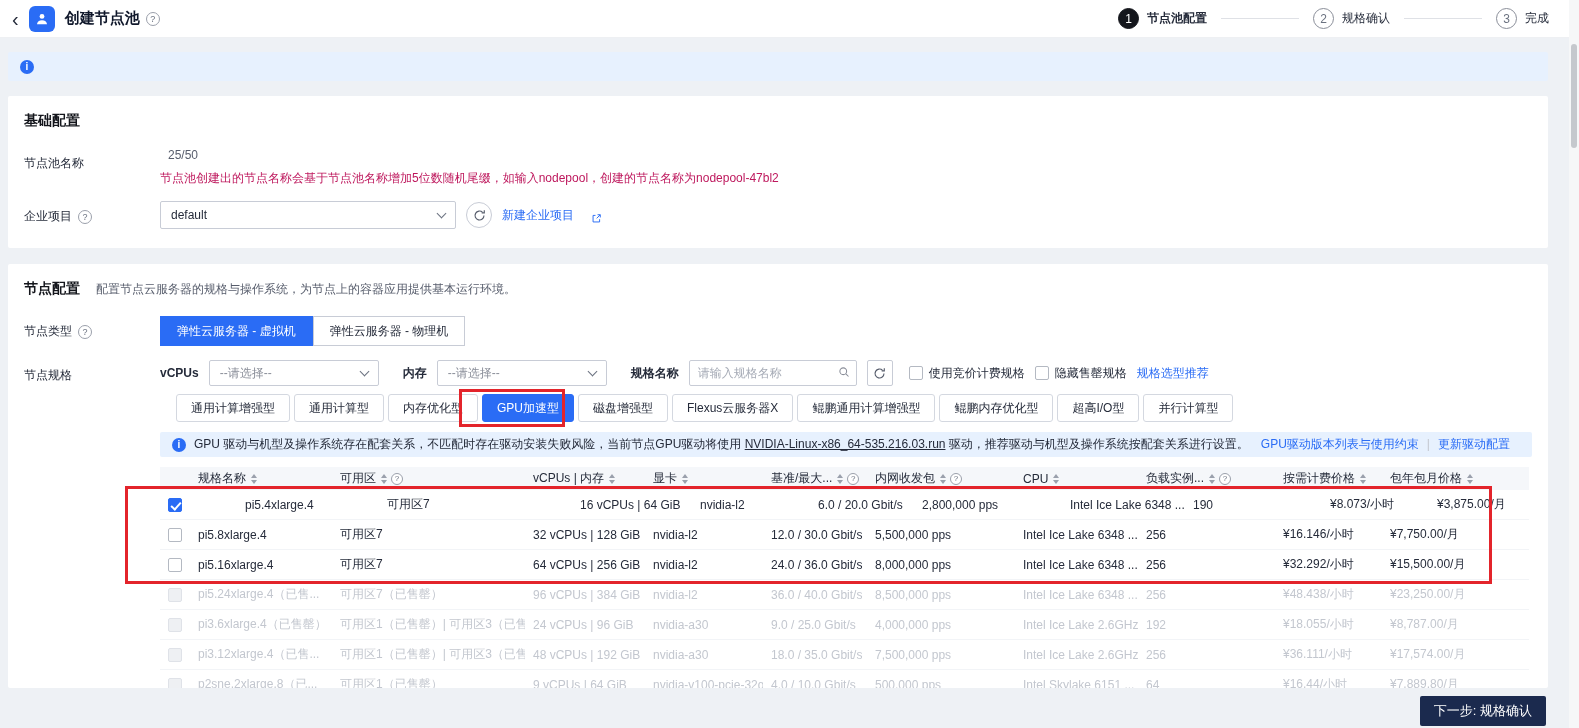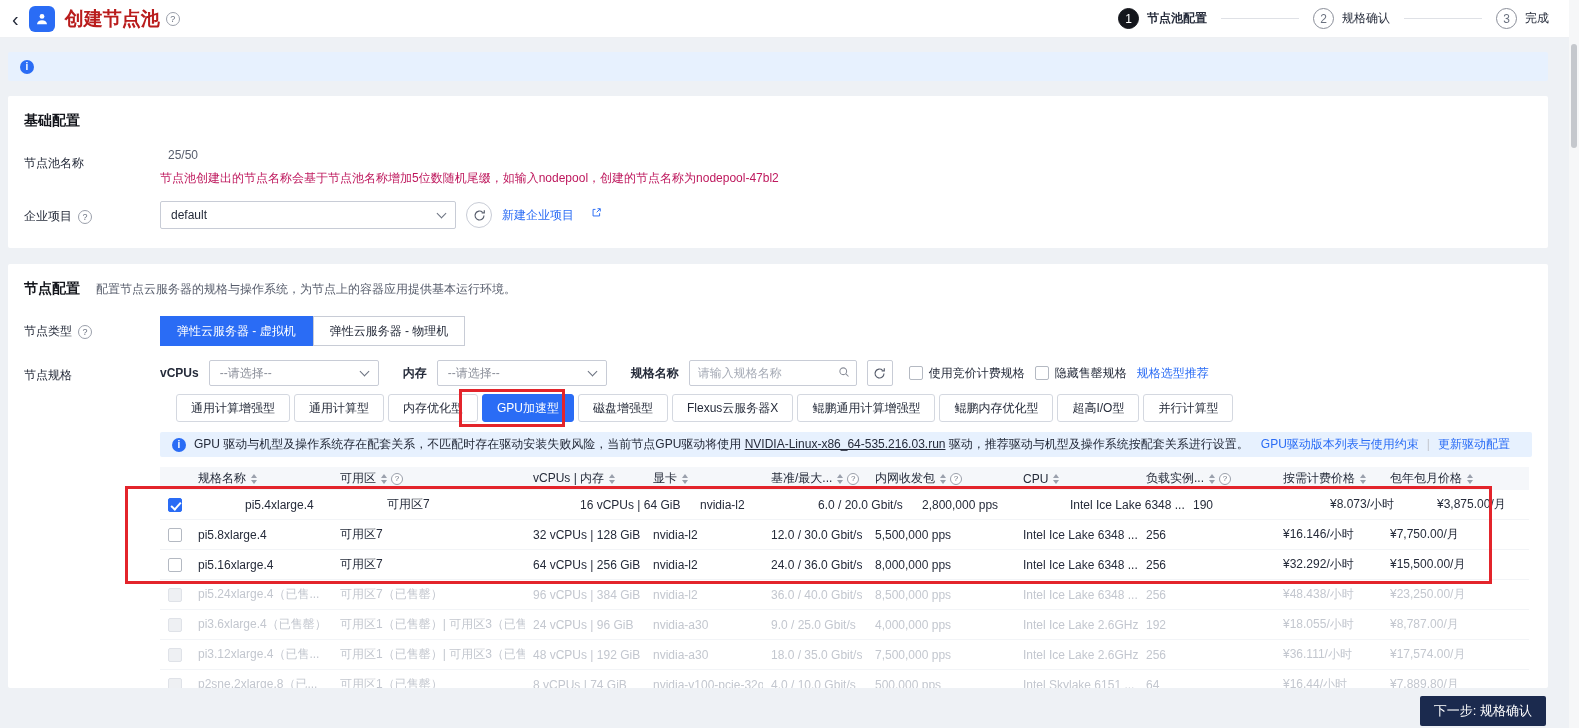--- a/index.html
+++ b/index.html
@@ -3,21 +3,21 @@
 <meta charset="utf-8">
 <style>
   :root{ --primary:#2a6cf5; --annotation:#e3242b; --dark_button:#1b2a4e; }
   *{margin:0;padding:0;box-sizing:border-box;}
   html,body{width:1579px;height:728px;}
   body{font-family:"Liberation Sans","DejaVu Sans",sans-serif;font-size:12px;color:#252b3a;background:#eef1f5;overflow:hidden;position:relative;}
 
   .topbar{position:absolute;top:0;left:0;width:100%;height:38px;background:#fff;display:flex;align-items:center;padding:0 30px 0 12px;border-bottom:1px solid #eef0f3;}
   .back{font-size:20px;color:#252b3a;line-height:1;cursor:pointer;margin-right:10px;}
   .applogo{width:26px;height:26px;border-radius:6px;background:var(--primary);display:flex;align-items:center;justify-content:center;margin-right:10px;flex:none;}
-  .page-title{font-size:19px;font-weight:bold;color:#b91c1c;}
+  .page-title{font-size:15px;font-weight:bold;color:#0f172a;}
   .q{display:inline-flex;align-items:center;justify-content:center;width:14px;height:14px;border:1px solid #9ba0ab;border-radius:50%;font-size:9px;color:#6b7280;margin-left:6px;flex:none;background:#fff;}
   .q.small{width:12px;height:12px;font-size:8px;margin-left:4px;}
 
   .steps{margin-left:auto;display:flex;align-items:center;}
   .step-item{display:flex;align-items:center;gap:8px;}
   .step-num{width:21px;height:21px;border-radius:50%;border:1px solid #8a8e99;color:#6b7280;display:flex;align-items:center;justify-content:center;font-size:12px;background:#fff;flex:none;}
   .step-label{color:#252b3a;white-space:nowrap;}
   .step-item.active .step-num{background:#14161c;border-color:#14161c;color:#fff;}
   .step-item.active .step-label{font-weight:bold;}
   .step-line{display:inline-block;width:78px;height:1px;background:#dfe1e6;margin:0 14px;}
@@ -38,21 +38,21 @@
   .fctrl-col{display:flex;flex-direction:column;flex:1;min-width:0;}
   .text-input{width:296px;height:28px;border:1px solid #c8ccd6;border-radius:2px;padding:0 8px;font:inherit;color:#14161c;background:#fff;}
   .counter{margin-left:8px;color:#575d6c;}
   .help-text{margin-top:8px;color:#be185d;}
   .select{display:flex;align-items:center;justify-content:space-between;height:28px;border:1px solid #c8ccd6;border-radius:2px;background:#fff;padding:0 10px;color:#252b3a;cursor:pointer;flex:none;}
   .select.w296{width:296px;}
   .select.w170{width:170px;height:26px;color:#8a8e99;}
   .caret{display:inline-block;width:7px;height:7px;border-right:1.3px solid #6b7280;border-bottom:1.3px solid #6b7280;transform:rotate(45deg);margin-top:-4px;flex:none;}
   .icon-btn{width:26px;height:26px;border:1px solid #c8ccd6;border-radius:2px;background:#fff;display:inline-flex;align-items:center;justify-content:center;cursor:pointer;flex:none;}
   .icon-btn.round{border-radius:50%;}
-  .link{color:var(--primary);cursor:pointer;text-decoration:none;display:inline-flex;align-items:flex-start;gap:17px;white-space:nowrap;}
+  .link{color:var(--primary);cursor:pointer;text-decoration:none;display:inline-flex;align-items:flex-end;gap:17px;white-space:nowrap;}
 
   .head-row{display:flex;align-items:center;margin-bottom:18px;}
   .sec-desc{margin-left:16px;color:#575d6c;}
   .type-row{margin-bottom:5px;}
   .type-group{display:flex;}
   .type-btn{height:30px;padding:0 16px;font:inherit;cursor:pointer;background:#fff;border:1px solid #c8ccd6;color:#252b3a;white-space:nowrap;}
   .type-btn.sel{background:var(--primary);border-color:var(--primary);color:#fff;}
 
   .filter-row{display:flex;align-items:center;height:26px;margin-bottom:8px;gap:10px;}
   .flt-label{font-weight:bold;color:#252b3a;flex:none;}
@@ -416,21 +416,21 @@
               <div class="td" style="width: 137px;">256</div>
               <div class="td" style="width: 107px;">¥36.111/小时</div>
               <div class="td" style="width: 143px;">¥17,574.00/月</div>
             </div>
             <div class="tr disabled">
               <div class="td cbcol" style="width: 30px;">
                 <span class="cb disabled"></span>
               </div>
               <div class="td" style="width: 142px;">p2sne.2xlarge.8（已...</div>
               <div class="td" style="width: 193px;">可用区1（已售罄）</div>
-              <div class="td" style="width: 120px;">8 vCPUs | 74 GiB</div>
+              <div class="td" style="width: 120px;">9 vCPUs | 64 GiB</div>
               <div class="td" style="width: 118px;">nvidia-v100-pcie-32gb...</div>
               <div class="td" style="width: 104px;">4.0 / 10.0 Gbit/s</div>
               <div class="td" style="width: 148px;">500,000 pps</div>
               <div class="td" style="width: 123px;">Intel Skylake 6151 ...</div>
               <div class="td" style="width: 137px;">64</div>
               <div class="td" style="width: 107px;">¥16.44/小时</div>
               <div class="td" style="width: 143px;">¥7,889.80/月</div>
             </div>
           </div>
       </div>

